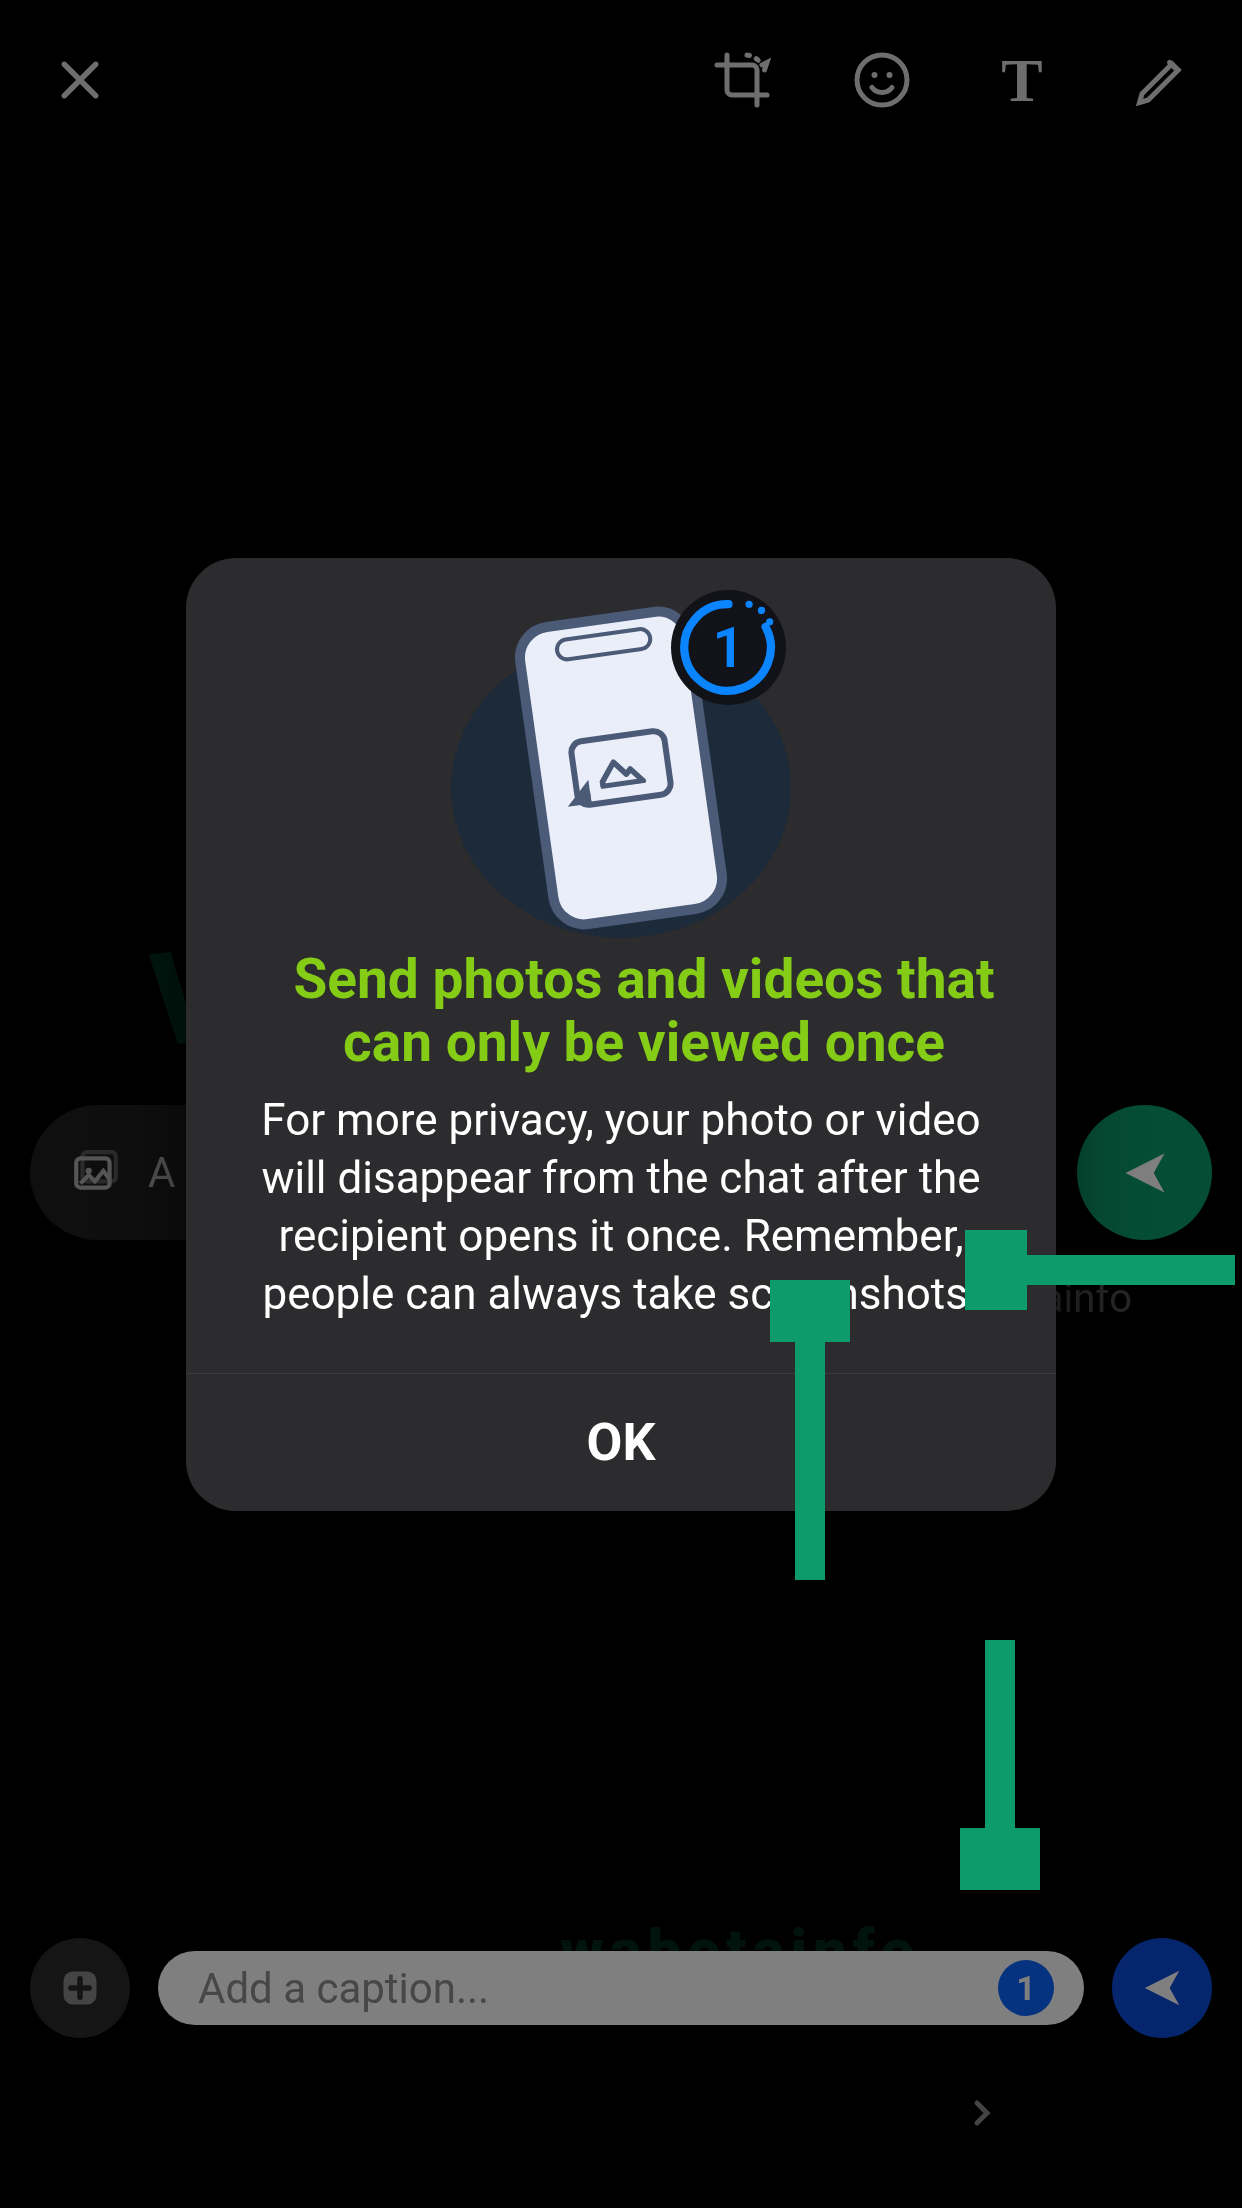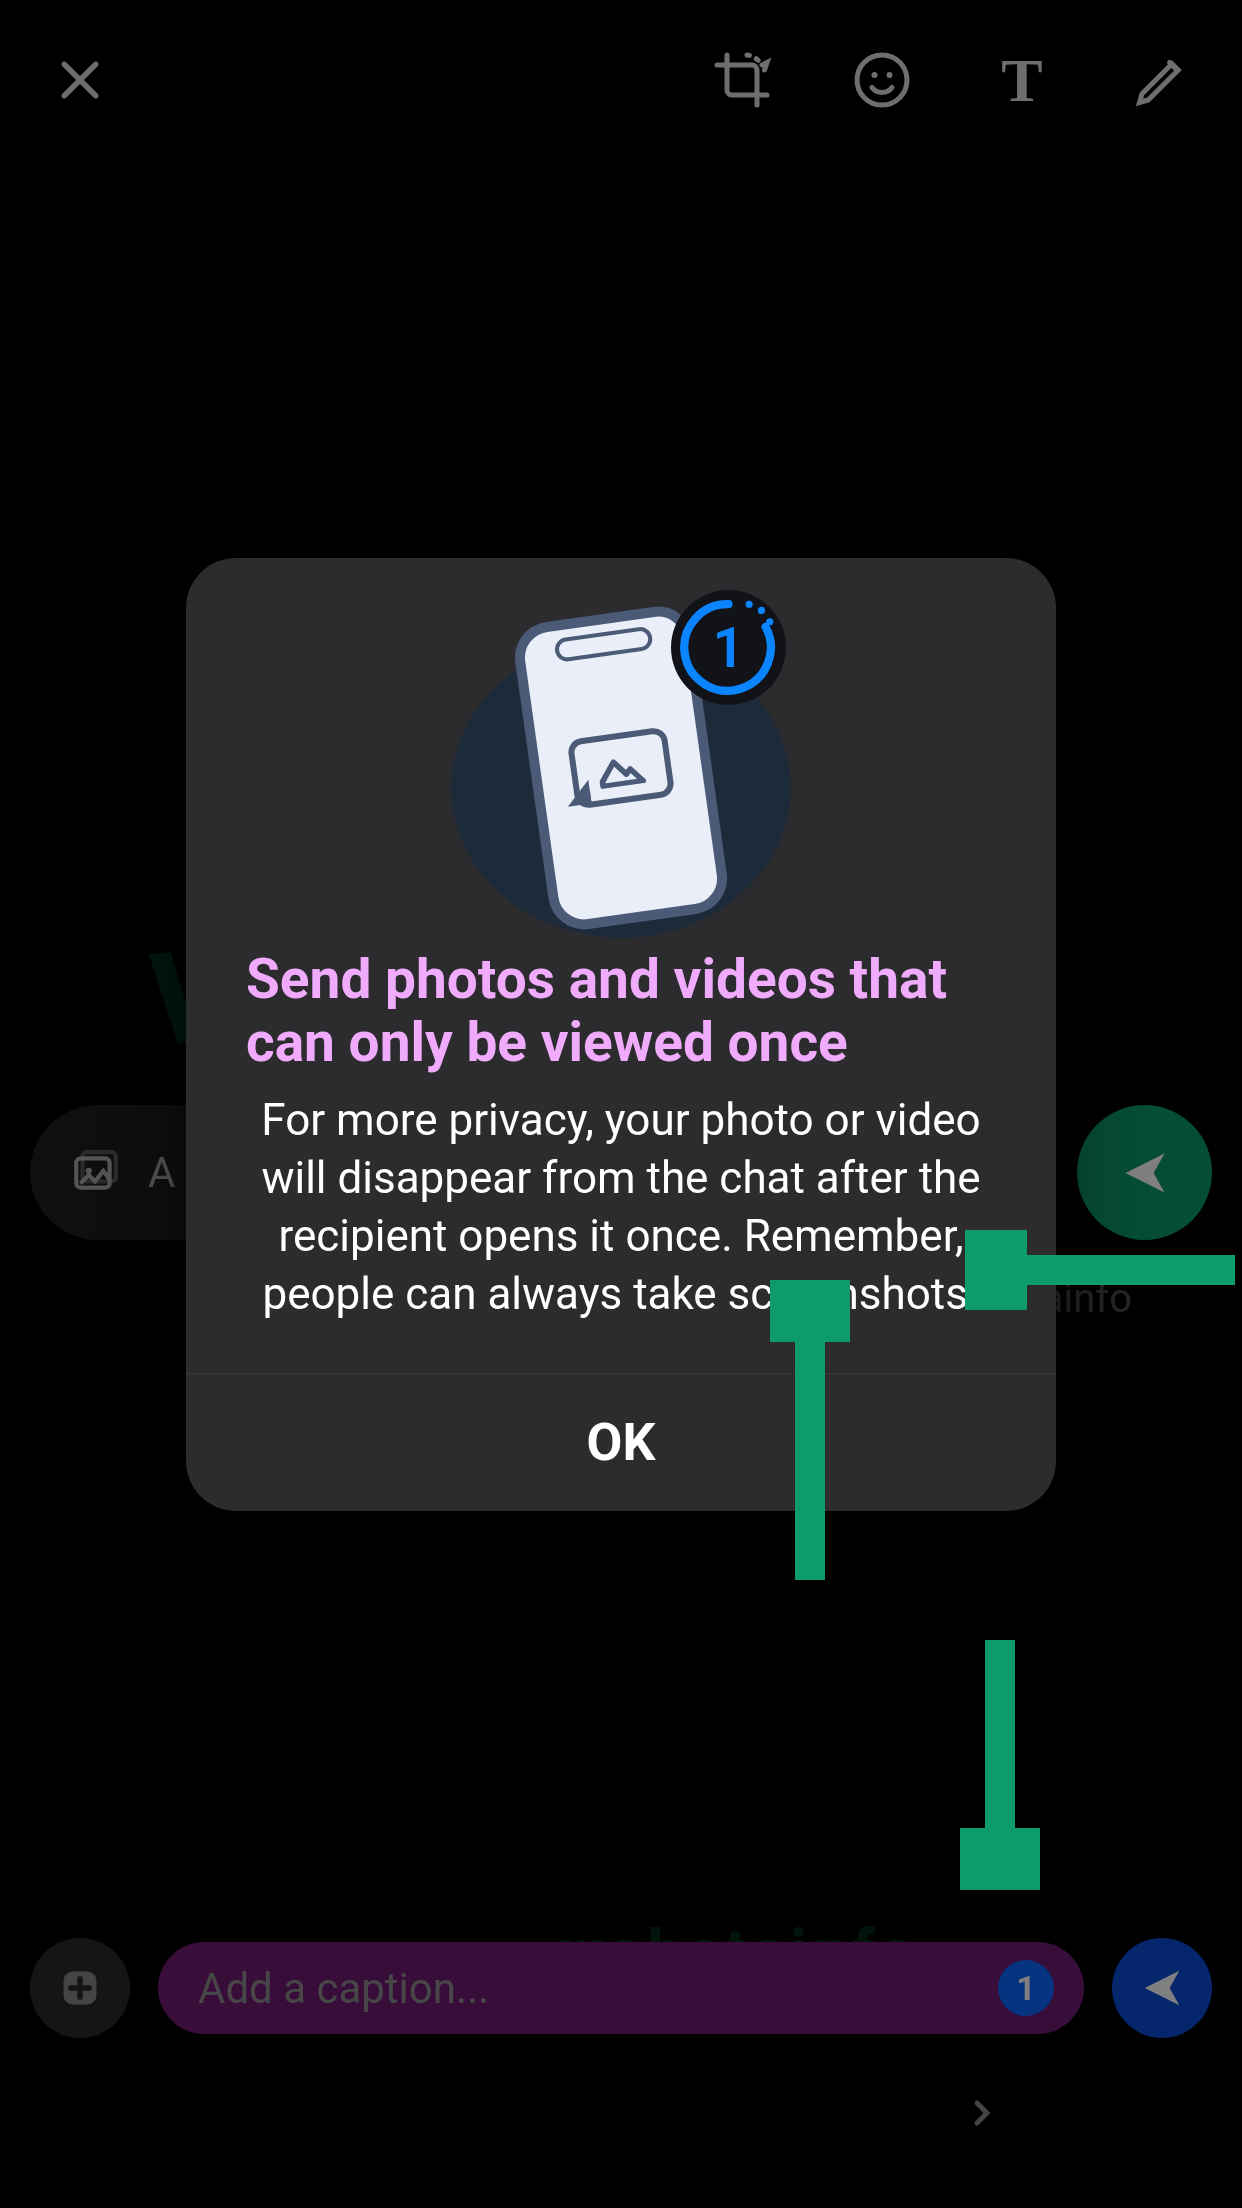--- a/index.html
+++ b/index.html
@@ -93,22 +93,22 @@
       width: 100px;
       height: 100px;
       border-radius: 50%;
       background: #2a2a2a;
       display: flex;
       align-items: center;
       justify-content: center;
     }
     .caption-pill {
       flex: 1;
-      height: 92px;
-      background: #701a75;
+      height: 74px;
+      background: #ffffff;
       border-radius: 55px;
       display: flex;
       align-items: center;
       padding: 0 30px 0 40px;
       color: #8e8e8e;
       font-size: 42px;
       justify-content: space-between;
     }
     .view-once-badge {
       width: 56px;
@@ -234,26 +234,27 @@
       display: flex;
       align-items: center;
       justify-content: center;
       color: #0a84ff;
       font-size: 56px;
       font-weight: 600;
     }
     .illus-one svg { position:absolute; inset:6px; }
 
     .modal-title {
-      color: #f0abfc;
+      color: #84cc16;
       font-size: 55px;
       font-weight: 700;
-      text-align: left;
+      text-align: center;
       padding: 10px 60px 16px;
       line-height: 1.15;
+      margin-left: 46px;
     }
     .modal-body {
       color: #ffffff;
       font-size: 44px;
       text-align: center;
       padding: 0 60px 50px;
       line-height: 1.32;
     }
     .modal-btn {
       border-top: 1px solid #3b3b3d;

